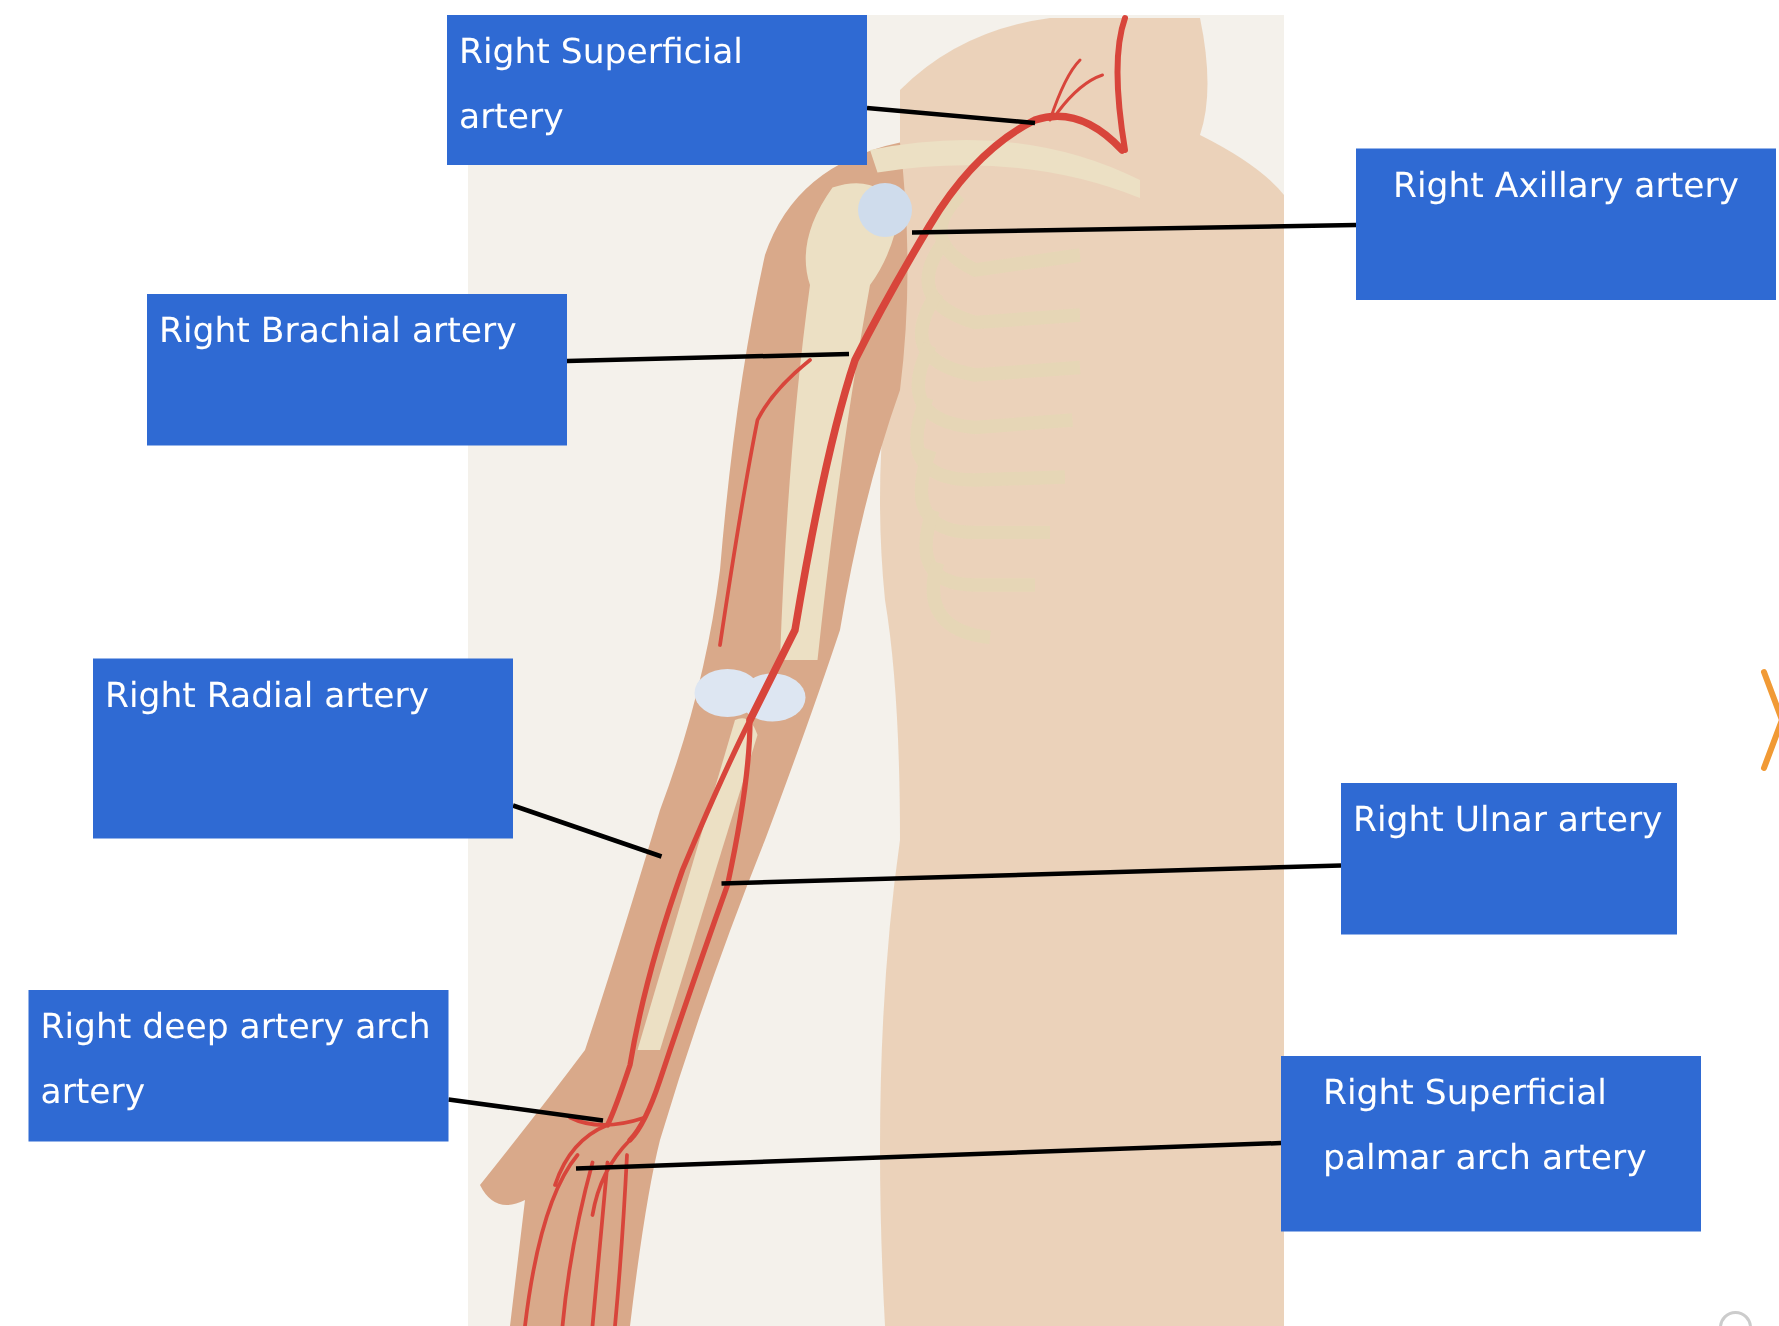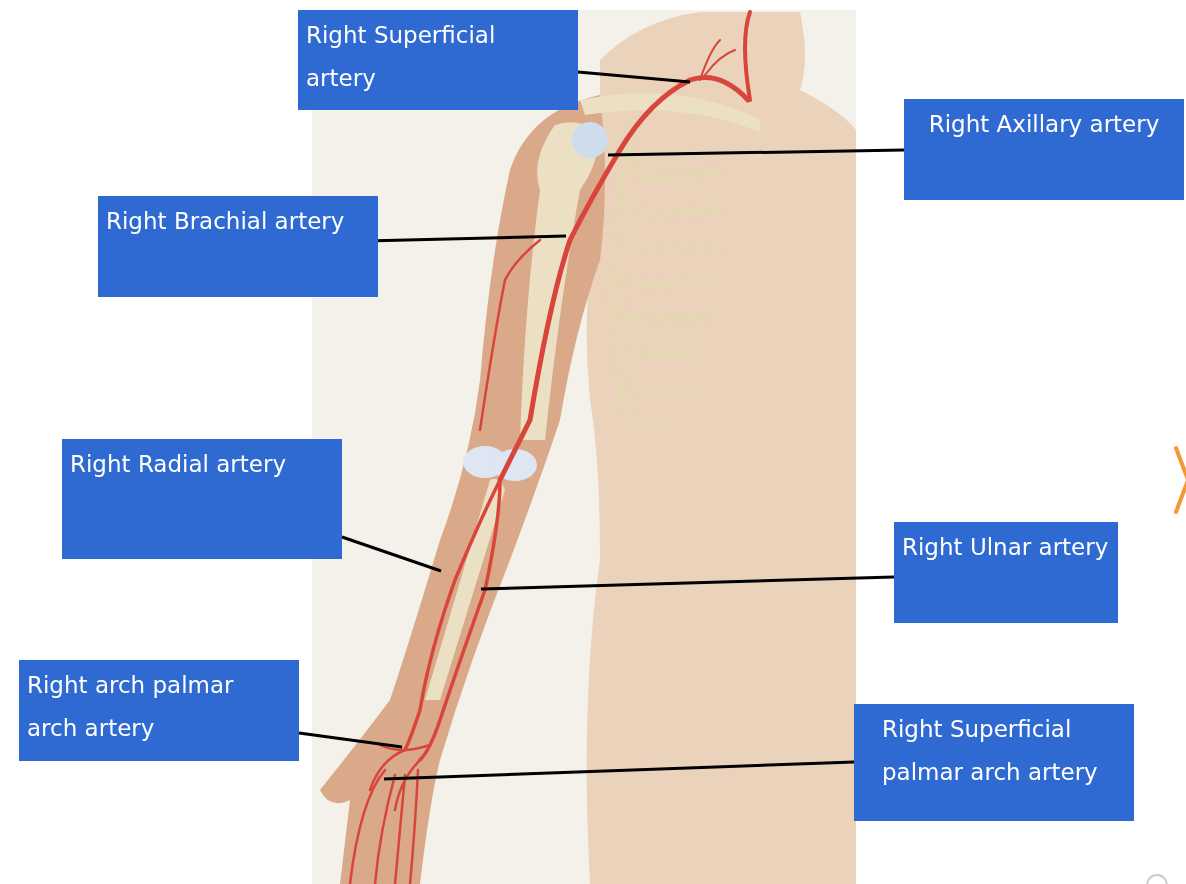--- a/index.html
+++ b/index.html
@@ -72,21 +72,21 @@
 <div class="label" style="left:85px;top:196px;width:280px;height:101px;margin-left:13px;">
   <span>Right Brachial artery</span>
 </div>
 <div class="label" style="left:62px;top:439px;width:280px;height:120px;">
   <span>Right Radial artery</span>
 </div>
 <div class="label" style="left:894px;top:522px;width:224px;height:101px;">
   <span>Right Ulnar artery</span>
 </div>
 <div class="label" style="left:19px;top:660px;width:280px;height:101px;">
-  <span>Right arch palmar arch artery</span>
+  <span>Right deep artery arch artery</span>
 </div>
 <div class="label" style="left:854px;top:704px;width:280px;height:117px;padding-left:28px;">
   <span>Right Superficial palmar arch artery</span>
 </div>
 
 <svg class="nav-arrow" style="left:1170px;top:440px;" width="16" height="80">
   <polyline points="6,8 18,40 6,72" fill="none" stroke="#f19a35" stroke-width="4" stroke-linecap="round"></polyline>
 </svg>
 <svg class="nav-arrow" style="left:1144px;top:872px;" width="26" height="12">
   <circle cx="13" cy="13" r="10" fill="none" stroke="#cccccc" stroke-width="2"></circle>

